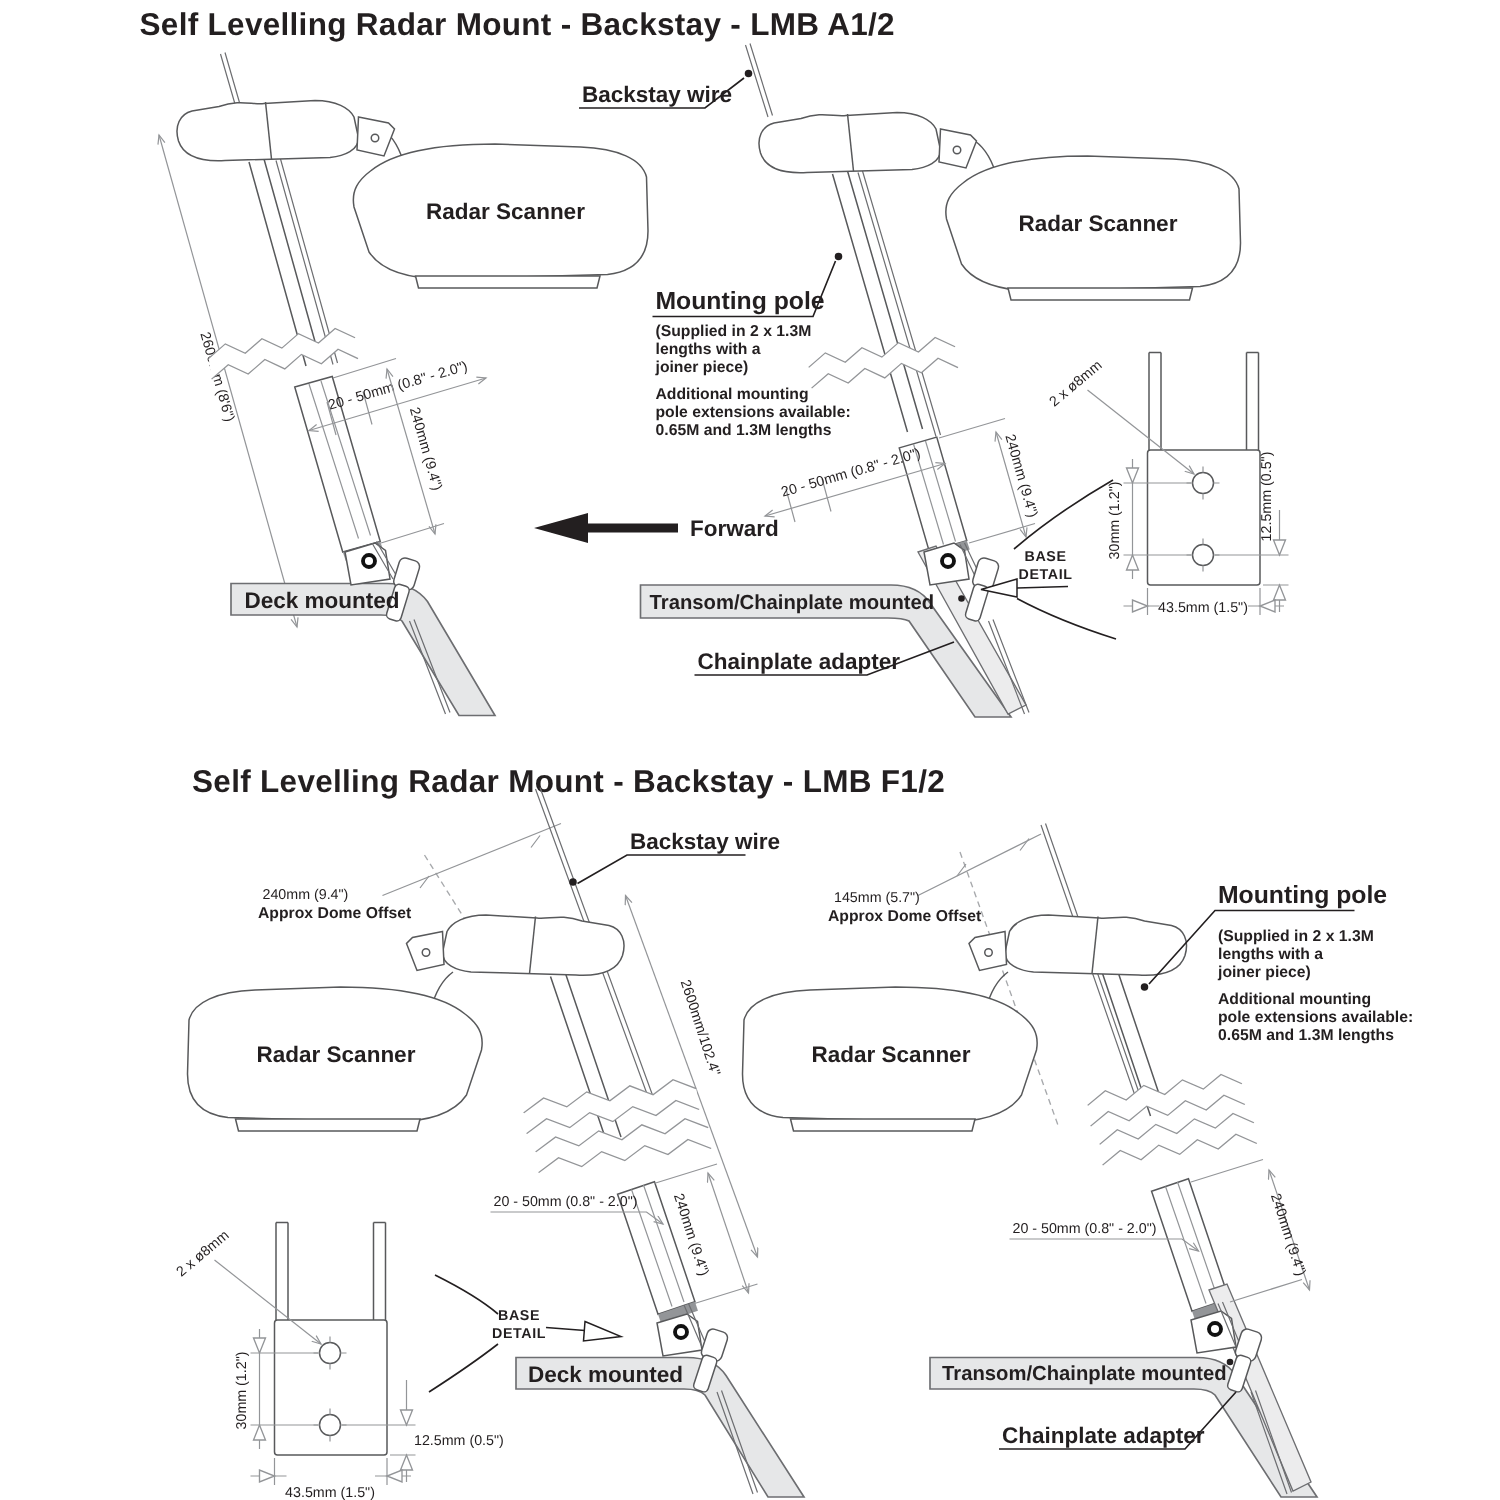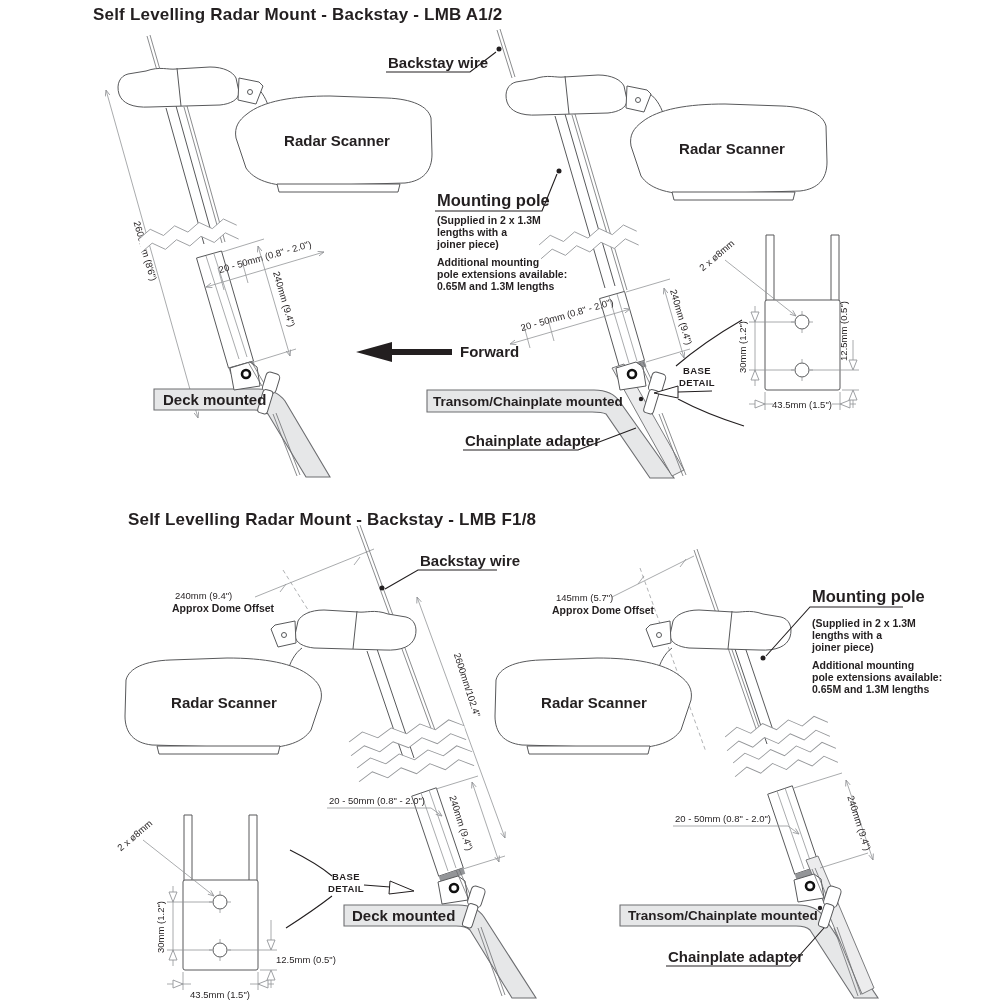--- a/index.html
+++ b/index.html
@@ -1,18 +1,18 @@
 <!DOCTYPE html>
 <html><head>
 <meta charset="utf-8">
 <style>
   html,body{margin:0;padding:0;background:#fff;}
   .page{position:relative;width:1000px;height:1000px;background:#fff;overflow:hidden;
         font-family:"Liberation Sans",sans-serif;}
-  .title{position:absolute;font-size:17px;font-weight:600;color:#231f20;letter-spacing:.2px;}
+  .title{position:absolute;font-size:21px;font-weight:600;color:#231f20;letter-spacing:.2px;}
   svg{position:absolute;left:0;top:0;}
   svg text{fill:#231f20;font-family:"Liberation Sans",sans-serif;}
   .ln{stroke:#58595b;stroke-width:1;fill:none}
   .lnf{stroke:#58595b;stroke-width:1;fill:#fff}
   .thin{stroke:#939598;stroke-width:.8;fill:none}
   .wire{stroke:#6d6e71;stroke-width:.8;fill:none}
   .dash{stroke:#a7a9ac;stroke-width:.9;fill:none;stroke-dasharray:4 3}
   .gray{fill:#e6e7e8;stroke:#6d6e71;stroke-width:1.1}
   .adpt{fill:#ececed;stroke:#6d6e71;stroke-width:.9}
   .cap{fill:#939598;stroke:none}
@@ -24,21 +24,21 @@
   .big{font-size:16.5px;font-weight:600}
   .note{font-size:10.5px;font-weight:600}
   .bd{font-size:9.5px;font-weight:700;letter-spacing:.4px}
 </style>
 </head>
 <body>
 
 <div class="page">
 
   <div class="title" style="left:93px;top:5px">Self Levelling Radar Mount - Backstay - LMB A1/2</div>
-  <div class="title" style="left:128px;top:510px">Self Levelling Radar Mount - Backstay - LMB F1/8</div>
+  <div class="title" style="left:128px;top:510px">Self Levelling Radar Mount - Backstay - LMB F1/2</div>
 
   <svg width="1000" height="1000" viewBox="0 0 1000 1000">
     <defs>
       <marker id="da" markerWidth="10" markerHeight="8" refX="8" refY="3.5" orient="auto-start-reverse">
         <path d="M0.5,0.5 L8,3.5 L0.5,6.5" fill="none" stroke="#939598" stroke-width="1"></path>
       </marker>
       <marker id="la" markerWidth="8" markerHeight="7" refX="7" refY="3" orient="auto">
         <path d="M0,0 L7,3 L0,6 Z" fill="#58595b"></path>
       </marker>
 

